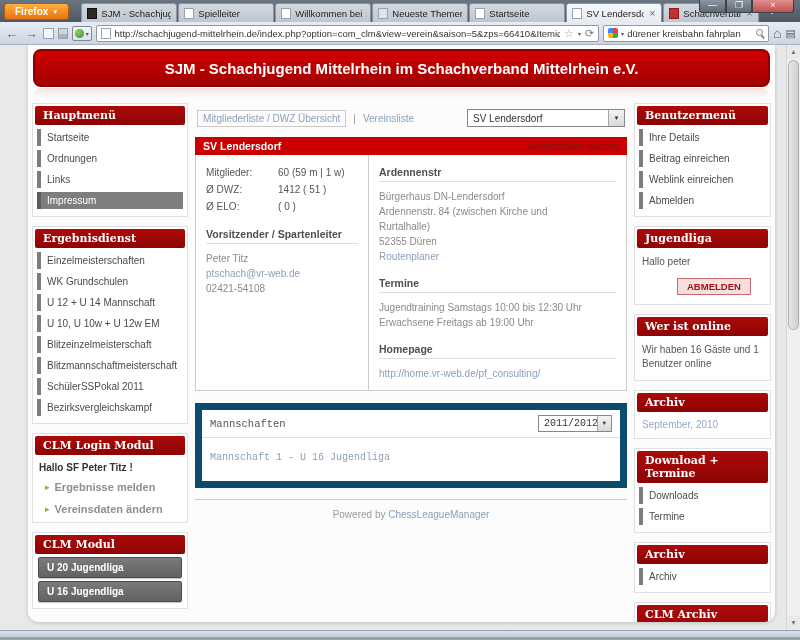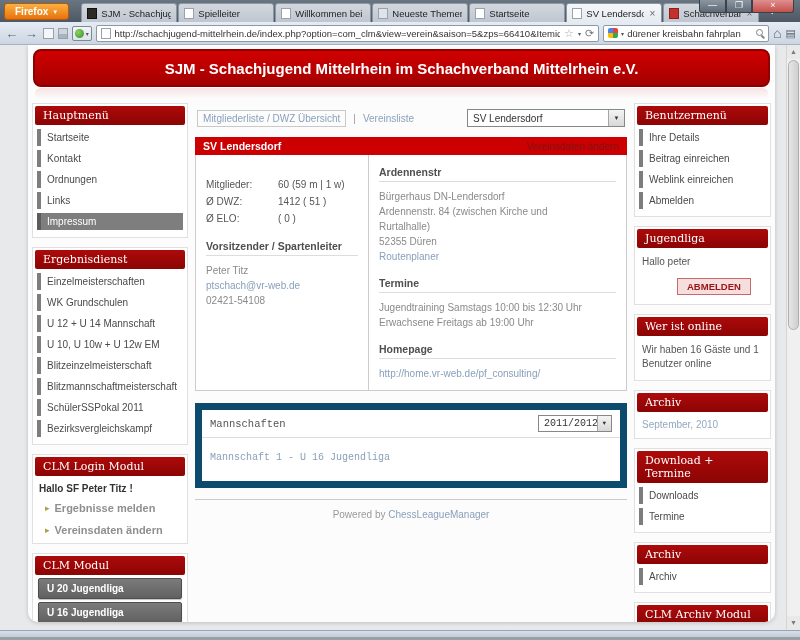--- a/index.html
+++ b/index.html
@@ -52,21 +52,21 @@
   .viewport { position:absolute; top:45px; left:0; right:0; bottom:10px; background:#e7e9ea; overflow:hidden; }
   .wrapper { position:absolute; top:0; left:28px; width:747px; bottom:8px; background:#fcfcfc; border-radius:0 0 10px 10px; box-shadow:0 1px 4px rgba(0,0,0,.18); padding:3px 4px; overflow:hidden; }
   .banner { margin:1px 1px 0; height:38px; background:linear-gradient(#d10000,#a30000); border:2px solid #8e0000; border-radius:8px; color:#fff; font-weight:bold; font-size:15px; display:flex; align-items:center; justify-content:center; }
   .banner-strip { margin:1px 3px 3px; height:11px; background:linear-gradient(#f6e3e3,#fdfcfc); border-radius:6px; }
   .columns { display:flex; gap:7px; padding:1px 0; }
   .col-left { flex:0 0 131px; }
   .col-main { flex:1 1 auto; min-width:0; }
   .col-right { flex:0 0 137px; }
 
   .module { background:#fff; border:1px solid #e0e0e0; margin-bottom:9px; padding-bottom:3px; }
-  .mod-h { margin:2px; background:linear-gradient(#ad0a0a,#8c0404); color:#fff; font-family:"DejaVu Serif", serif; font-weight:normal; font-size:11px; padding:3px 8px; border-radius:2px; }
+  .mod-h { margin:2px; background:linear-gradient(#ad0a0a,#8c0404); color:#fff; font-family:"DejaVu Serif", serif; font-weight:bold; font-size:11px; padding:3px 8px; border-radius:2px; }
   .mi { display:flex; align-items:center; margin:4px 4px; cursor:pointer; }
   .mi .bar { width:4px; align-self:stretch; background:#7d7d7d; flex:0 0 auto; }
   .mi .lbl { font-size:10px; color:#4a4a4a; padding:3px 6px; white-space:nowrap; overflow:hidden; }
   .mi.active { background:#7e7e7e; }
   .mi.active .bar { background:#5c5c5c; }
   .mi.active .lbl { color:#fff; }
   .greeting { font-size:10px; font-weight:bold; color:#333; padding:5px 6px 2px; }
   .arrow-link { display:flex; align-items:center; gap:5px; padding:6px 6px 4px 12px; cursor:pointer; }
   .arrow-link .tri { color:#a8a23a; font-size:9px; }
   .arrow-link .txt { font-size:11px; font-weight:bold; color:#8f8f8f; }
@@ -83,21 +83,21 @@
   .spacer { flex:1 1 auto; }
   .select { display:flex; align-items:center; border:1px solid #878787; background:#fff; height:18px; cursor:pointer; }
   .select .val { flex:1 1 auto; font-size:10px; color:#333; padding:0 5px; white-space:nowrap; overflow:hidden; }
   .select .sel-arrow { width:16px; align-self:stretch; background:linear-gradient(#f4f4f4,#d8d8d8); border-left:1px solid #a5a5a5; display:flex; align-items:center; justify-content:center; font-size:6px; color:#333; }
   .club-select { width:158px; }
   .season-select { width:74px; height:17px; }
   .club-bar { margin-top:2px; background:#cc0000; display:flex; align-items:center; justify-content:space-between; padding:3px 8px; }
   .club-bar .name { color:#fff; font-weight:bold; font-size:10.5px; }
   .club-bar .edit { color:#7e1212; font-size:10px; cursor:pointer; }
   .main-box { border:1px solid #ccc; border-top:none; display:flex; background:#fff; }
-  .mb-left { flex:0 0 40%; padding:21px 10px; }
+  .mb-left { flex:0 0 40%; padding:9px 10px; }
   .mb-right { flex:1 1 auto; border-left:1px solid #ccc; padding:9px 10px; }
   .stat-row { display:flex; font-size:10px; color:#555; line-height:1.7; }
   .stat-row .sl { flex:0 0 72px; }
   .sec-head { font-size:10.5px; font-weight:bold; color:#4f4f4f; margin-top:13px; padding-bottom:3px; border-bottom:1px solid #ddd; }
   .sec-head.first { margin-top:2px; }
   .body-line { font-size:10px; color:#8a8a8a; line-height:1.5; }
   .body-link { font-size:10px; color:#8aa0bb; line-height:1.5; cursor:pointer; }
   .mt6 { margin-top:7px; }
   .teams-box { border:7px solid #0c4a6e; margin-top:12px; background:#fff;font-family:Liberation Mono, monospace; }
   .teams-head { display:flex; align-items:center; justify-content:space-between; padding:5px 8px; border-bottom:1px solid #ddd; }
@@ -205,24 +205,20 @@
       <div class="banner-strip"></div>
 
       <div class="columns">
 
         <div class="col-left">
           <div class="module">
             <div class="mod-h">Hauptmenü</div>
             <div class="mi">
                 <span class="bar"></span>
                 <span class="lbl">Startseite</span>
-              </div>
-            <div class="mi">
-                <span class="bar"></span>
-                <span class="lbl">Kontakt</span>
               </div>
             <div class="mi">
                 <span class="bar"></span>
                 <span class="lbl">Ordnungen</span>
               </div>
             <div class="mi">
                 <span class="bar"></span>
                 <span class="lbl">Links</span>
               </div>
             <div class="mi active">

